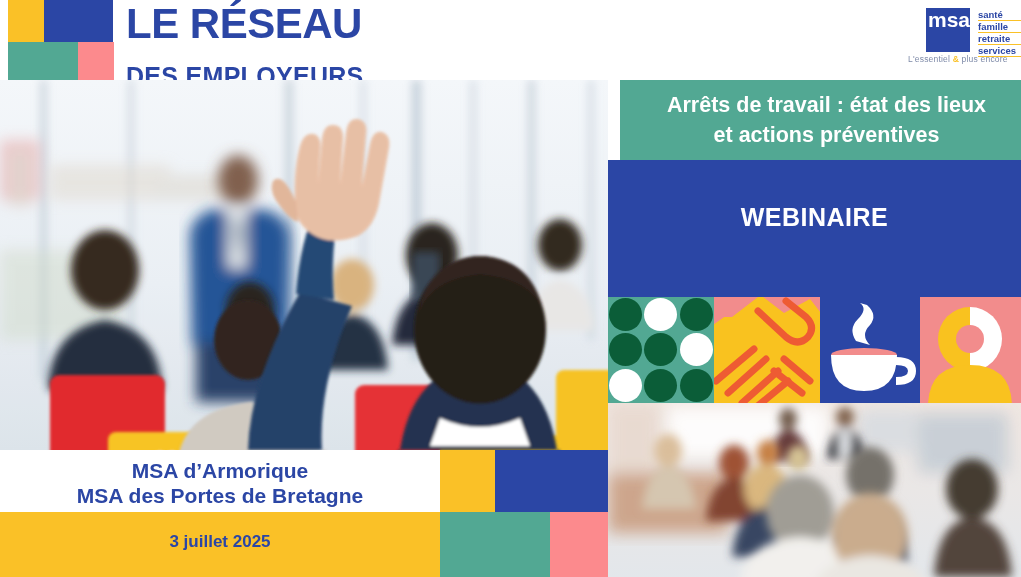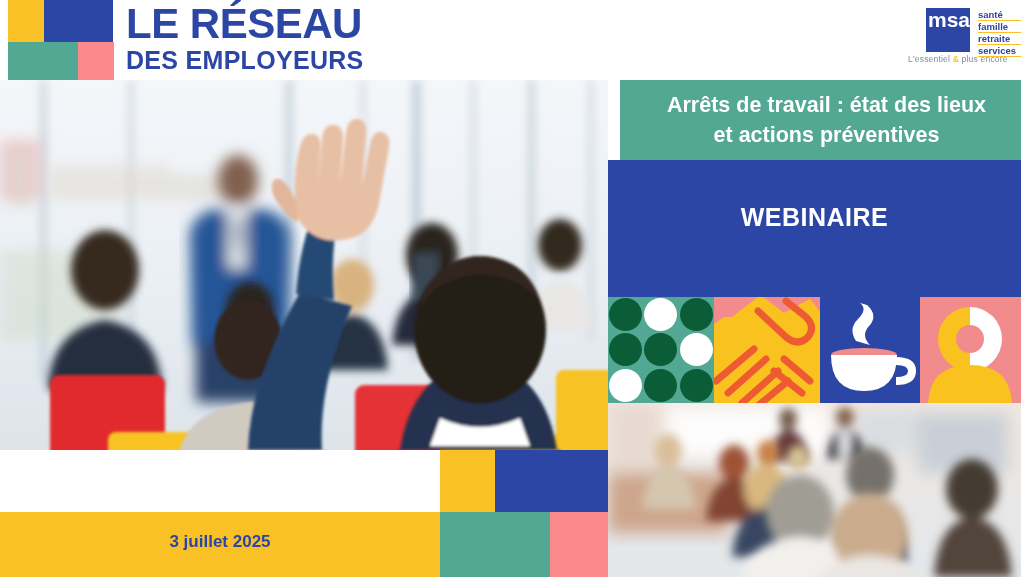--- a/index.html
+++ b/index.html
@@ -11,21 +11,21 @@
   .blk{position:absolute;}
   .blk-yellow{left:0;top:0;width:36px;height:42px;background:#FAC127;}
   .blk-blue{left:36px;top:0;width:69px;height:42px;background:#2B46A5;}
   .blk-green{left:0;top:42px;width:70px;height:38px;background:#52A893;}
   .blk-pink{left:70px;top:42px;width:36px;height:38px;background:#FC8A8D;}
 
   .brand{position:absolute;left:118px;top:2px;width:360px;height:78px;}
   .brand-l1{font-size:42px;font-weight:bold;color:#2B46A5;letter-spacing:-0.5px;line-height:44px;
             font-family:"Liberation Sans",sans-serif;}
   .brand-l2{font-size:25px;font-weight:bold;color:#2B46A5;letter-spacing:0.3px;line-height:28px;
-            font-family:"Liberation Sans",sans-serif;}
+            font-family:"Liberation Sans",sans-serif;margin-top:16px;}
 
   
   .msa{position:absolute;left:898px;top:6px;width:118px;height:62px;}
   .msa-row{position:absolute;left:20px;top:2px;display:flex;align-items:flex-start;}
   .msa-mark{width:44px;height:44px;background:#2B46A5;position:relative;}
   .msa-mark .m-txt{position:absolute;left:0;top:0;width:44px;height:44px;color:#ffffff;
       font-size:21px;font-weight:bold;line-height:20px;text-align:right;padding-top:2px;
       box-sizing:border-box;letter-spacing:0px;font-family:"Liberation Sans",sans-serif;}
   .msa-words{margin-left:8px;padding-top:1px;}
   .msa-w{font-size:9.5px;font-weight:bold;color:#2B46A5;line-height:11px;
@@ -221,20 +221,26 @@
                  L322 58 Q324 44 334 45 Q344 46 343 60 L340 104
                  L346 52 Q348 38 358 39 Q368 41 366 55 L362 106
                  L370 64 Q373 50 382 52 Q391 55 389 68 L380 118
                  Q376 146 358 156 Q330 166 312 154 Q300 146 296 134 Z" fill="#e7bda2"></path>
         <path d="M296 122 Q288 104 282 100 Q274 96 272 104 Q270 114 280 126 Q290 140 298 142 Z" fill="#e0b396"></path>
       </g>
       <rect x="0" y="0" width="608" height="370" fill="#ffffff" opacity="0.04"></rect>
     </svg>
   </div>
 
+  <div class="band-white">
+    <div class="tx">
+      <div class="org-line">MSA d’Armorique</div>
+      <div class="org-line">MSA des Portes de Bretagne</div>
+    </div>
+  </div>
   <div class="sq-y1"></div>
   <div class="sq-b1"></div>
 
   <div class="band-yellow">
     <div class="tx">
       <div class="date-line">3 juillet 2025</div>
     </div>
   </div>
   <div class="sq-g1"></div>
   <div class="sq-p1"></div>

